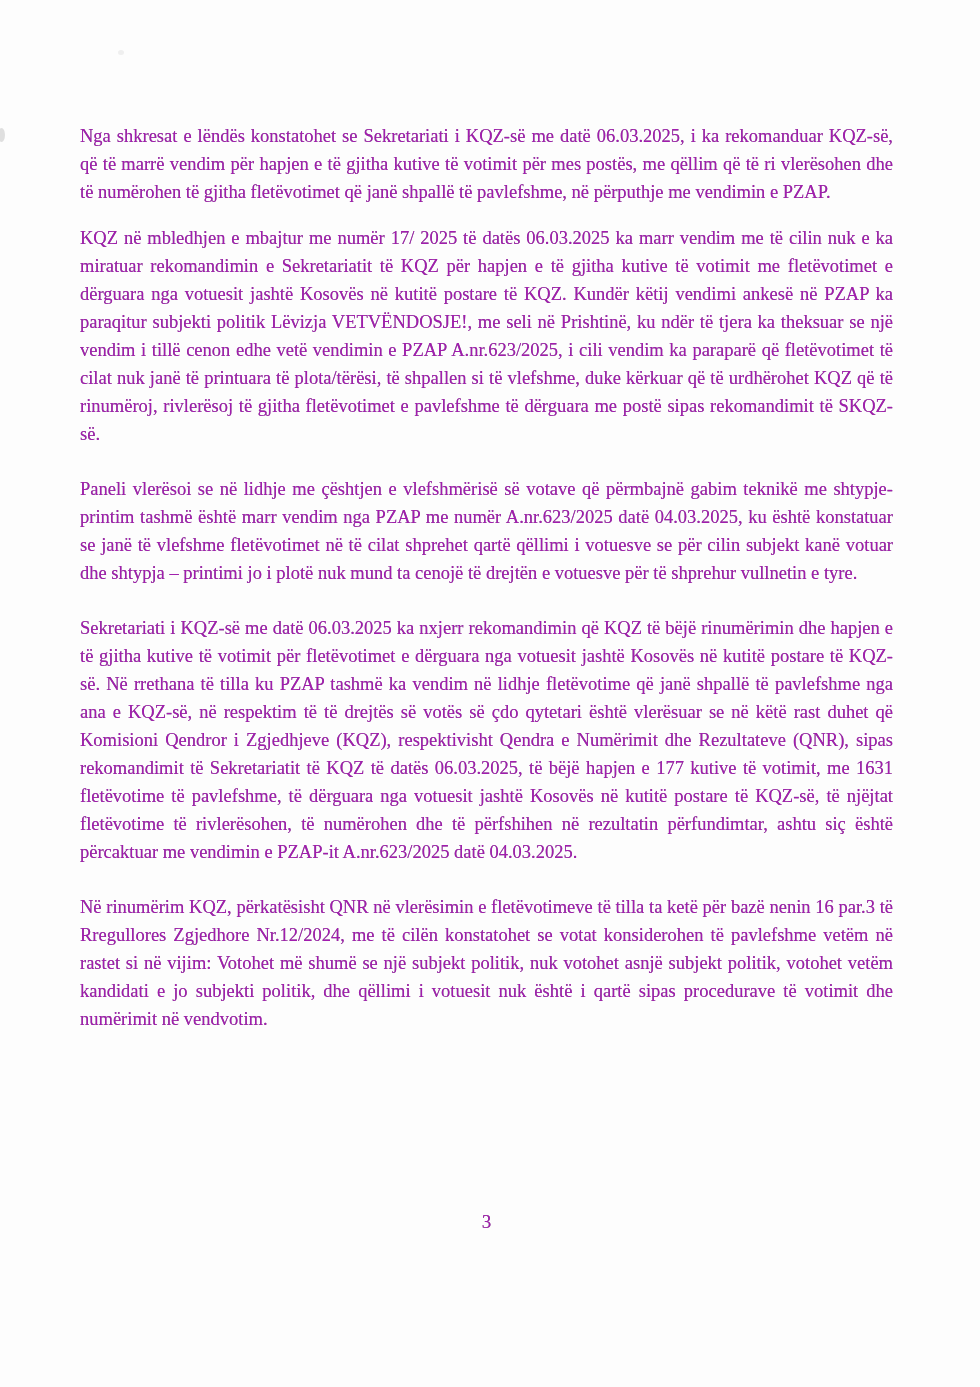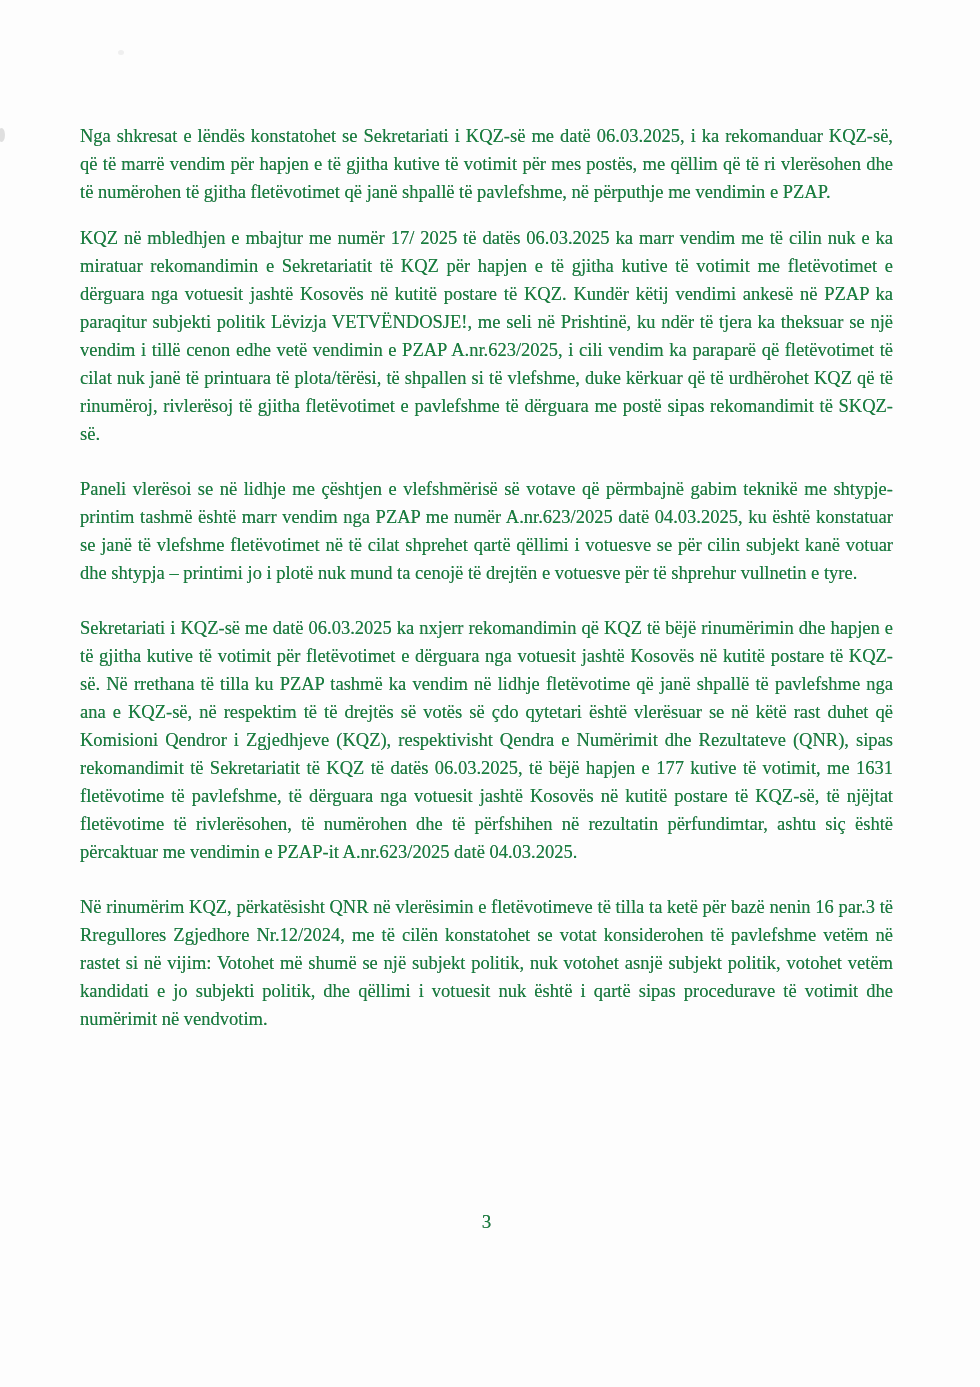--- a/index.html
+++ b/index.html
@@ -7,21 +7,21 @@
     padding: 0;
     background: #ffffff;
   }
   .page {
     position: relative;
     width: 980px;
     height: 1387px;
     background: #fdfdfd;
     overflow: hidden;
     font-family: "Liberation Serif", "DejaVu Serif", serif;
-    color: #15803d;
+    color: #a21caf;
   }
   .text-block {
     position: absolute;
     left: 80px;
     top: 122px;
     width: 813px;
     font-size: 18.5px;
     line-height: 28px;
     text-align: justify;
     text-shadow: 0 0 0.4px rgba(34,34,44,0.55);

